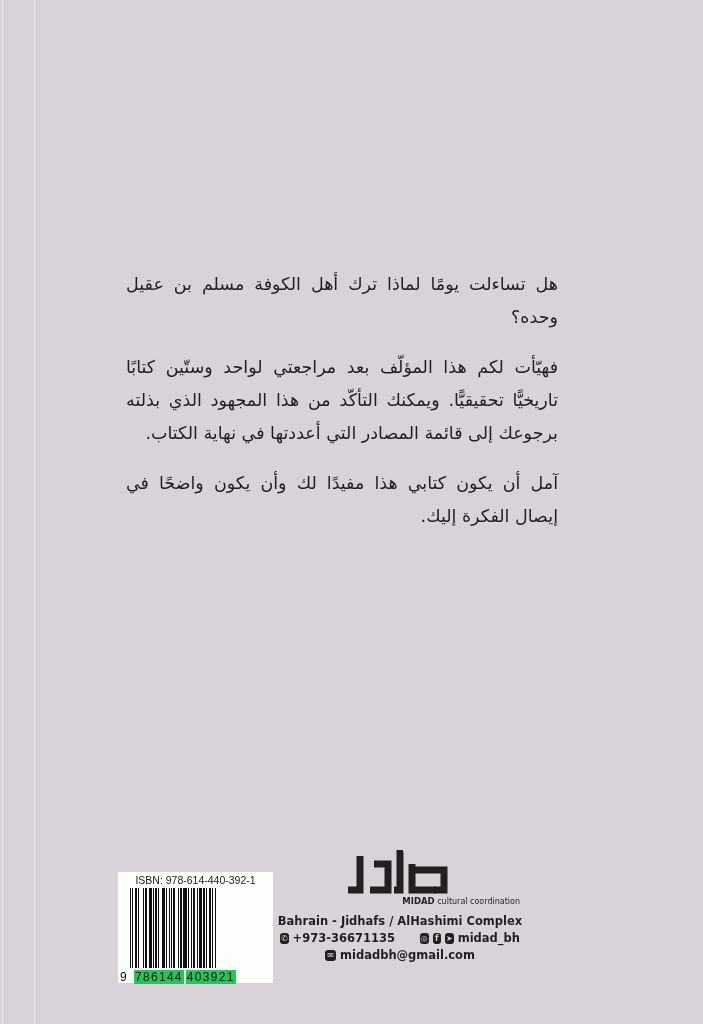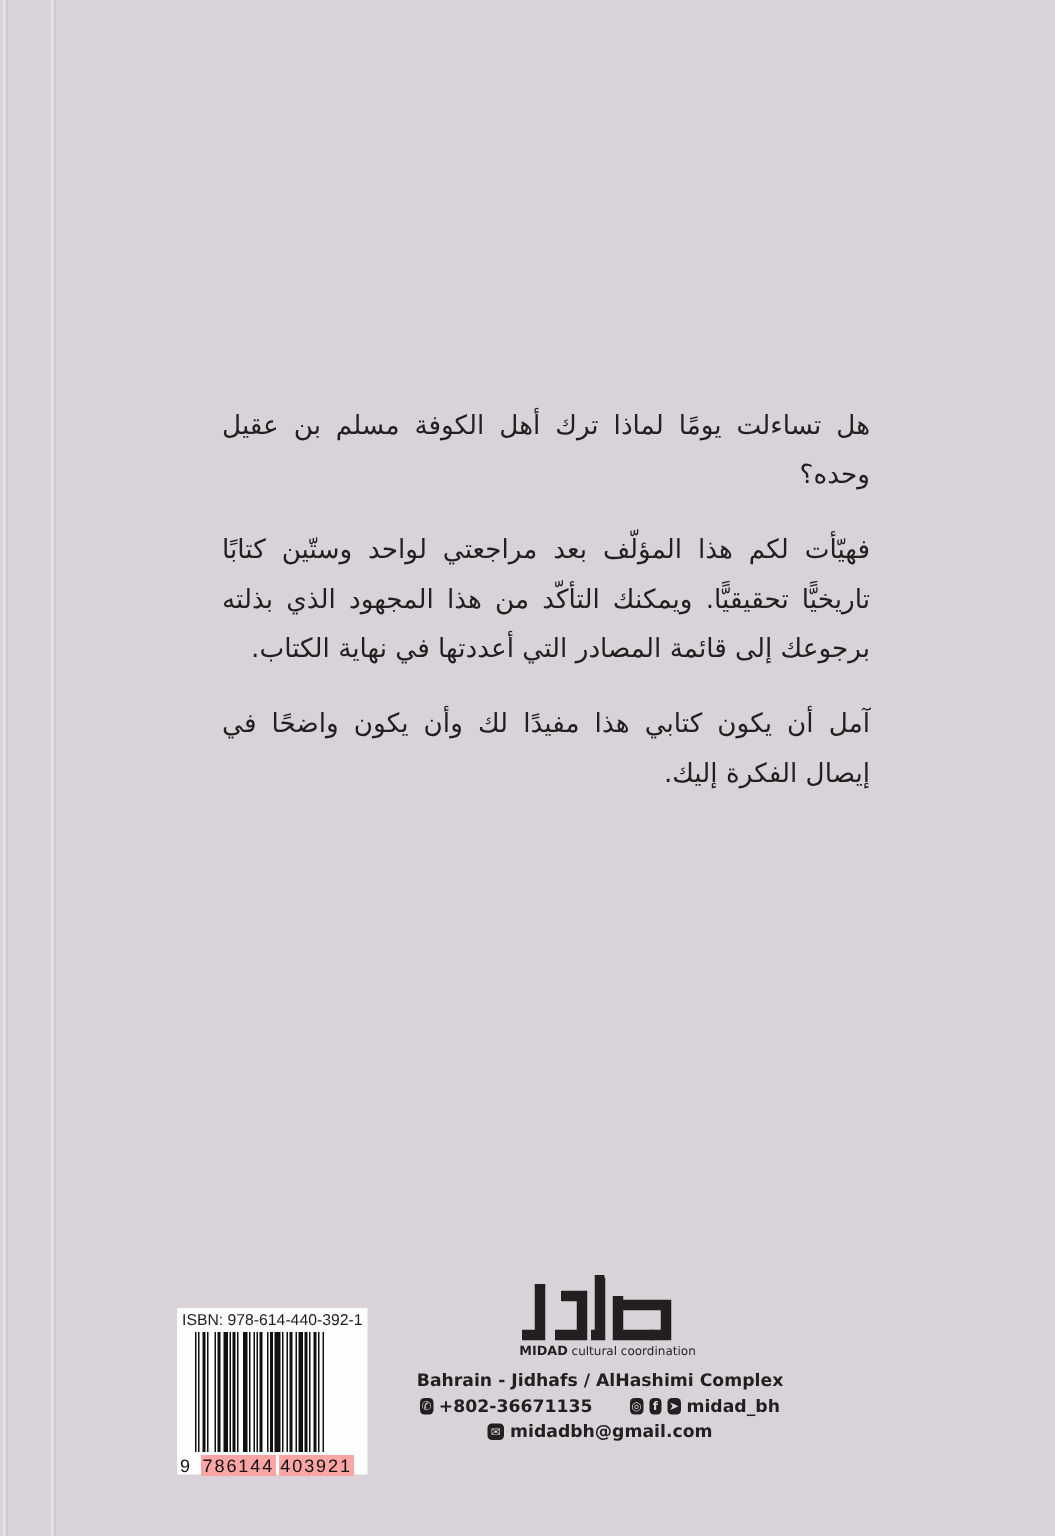--- a/index.html
+++ b/index.html
@@ -8,58 +8,59 @@
     background: #d9d3d9;
     position: relative;
     font-family: "DejaVu Sans", sans-serif;
     color: #231f20;
   }
   .hinge { position: absolute; top: 0; bottom: 0; width: 2px; background: #e6e1e6; box-shadow: 1px 0 0 #c8c1c8; }
   .hinge.a { left: 2px; }
   .hinge.b { left: 34px; }
 
   .blurb {
-    position: absolute; left: 148px; top: 268px; width: 432px;
+    position: absolute; left: 126px; top: 268px; width: 432px;
     direction: rtl; text-align: justify;
     font-size: 17.5px; line-height: 33px;
   }
   .blurb p { margin: 0 0 17px 0; }
 
   .barcode-box {
-    position: absolute; left: 118px; top: 872px; width: 127px; height: 111px;
+    position: absolute; left: 118px; top: 872px; width: 155px; height: 111px;
     background: #fdfdfd;
   }
   .isbn-label {
     position: absolute; top: 2px; left: 0; right: 0; text-align: center;
     font-family: "Liberation Sans", sans-serif; font-size: 10.5px; color: #222;
   }
   .bars {
     position: absolute; left: 12px; right: 8px; top: 16px; height: 80px;
     display: flex; align-items: stretch;
   }
   .bars span { display: block; background: #111; height: 100%; }
   .bars span.g { background: transparent; }
   .digits {
     position: absolute; left: 2px; right: 4px; bottom: -1px;
     font-family: "Liberation Sans", sans-serif; font-size: 12px; letter-spacing: 1.3px;
     color: #111; display: flex; gap: 2px;
   }
   .digits .first { margin-right: 4px; }
-  .digits .grp { background: #fca5a5; padding: 0 1px; }
+  .digits .grp { background: #22c55e; padding: 0 1px; }
 
   .publisher {
     position: absolute; left: 280px; top: 850px; width: 240px; text-align: center;
   }
   .logo-svg { display: block; margin: 0 auto; }
   .logo-arabic {
     direction: rtl; font-size: 12px; font-weight: bold; line-height: 14px; margin-top: 2px; margin-left: 10px;
   }
   .logo-latin {
     font-size: 8px; line-height: 10px; margin-top: 0; margin-left: 10px;
     font-family: "DejaVu Sans", sans-serif;
+    text-align: right;
   }
   .logo-latin b { font-size: 8.5px; }
   .contact {
     font-family: "DejaVu Sans", sans-serif; font-weight: bold; font-size: 11.5px;
     line-height: 17px; color: #231f20; margin-top: 6px;
   }
   .contact .row { display: flex; justify-content: center; align-items: center; gap: 4px; white-space: nowrap; }
   .ico {
     display: inline-flex; align-items: center; justify-content: center;
     width: 11px; height: 11px; border-radius: 3px; background: #231f20; color: #d9d3d9;
@@ -159,21 +160,21 @@
   <div class="logo-latin">
     <b>MIDAD</b>
     <span>cultural coordination</span>
   </div>
   <div class="contact">
     <div class="row">
       <span>Bahrain - Jidhafs / AlHashimi Complex</span>
     </div>
     <div class="row">
       <span class="ico">✆</span>
-      <span>+802-36671135</span>
+      <span>+973-36671135</span>
       <span class="spacer"></span>
       <span class="ico">◎</span>
       <span class="ico">f</span>
       <span class="ico">➤</span>
       <span>midad_bh</span>
     </div>
     <div class="row">
       <span class="ico">✉</span>
       <span>midadbh@gmail.com</span>
     </div>

